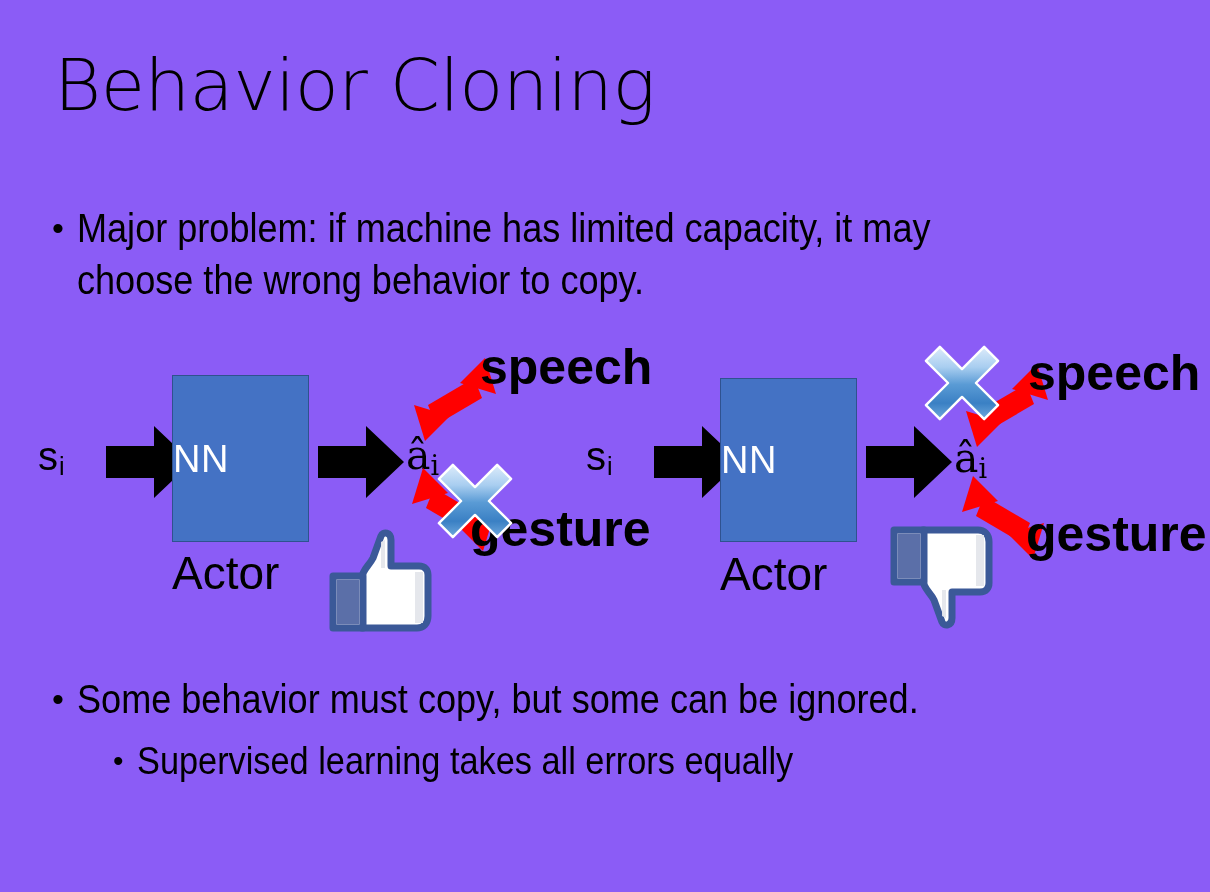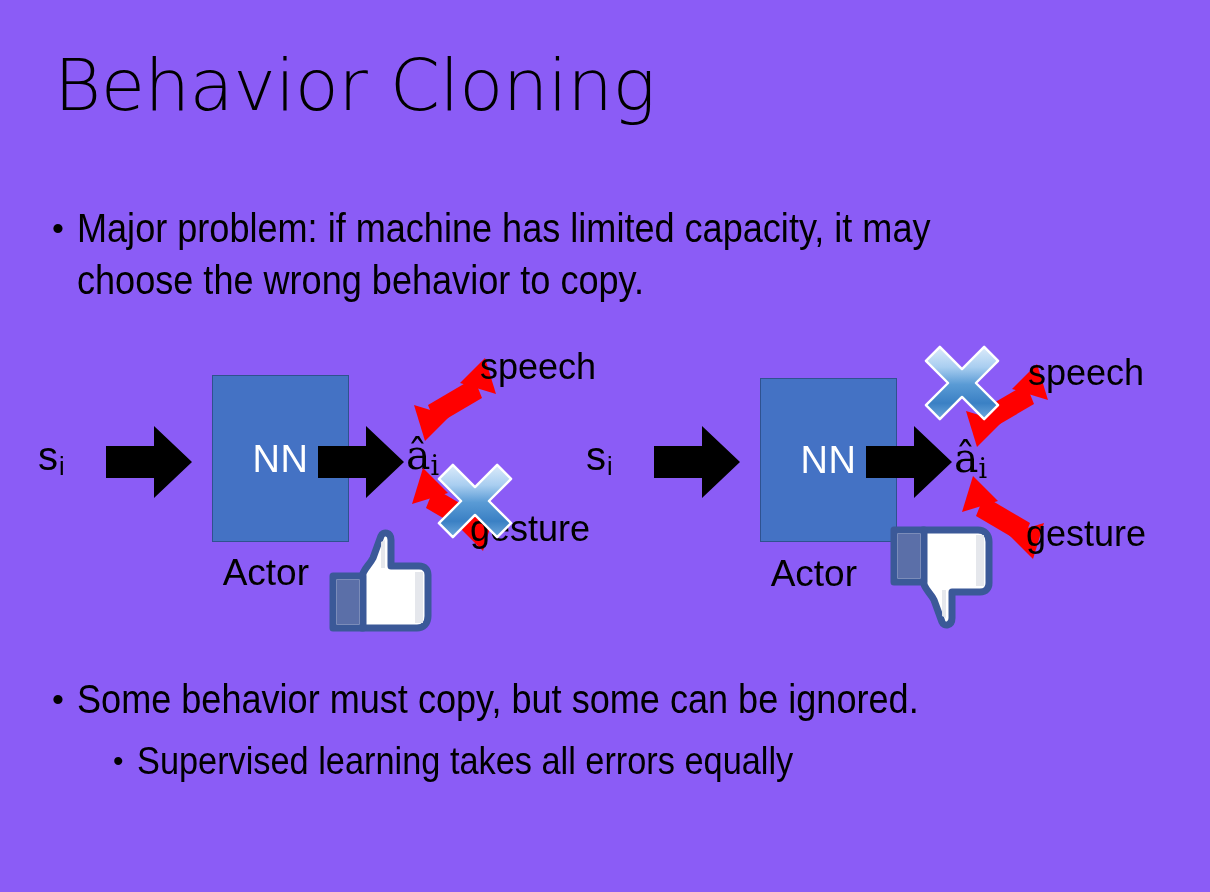--- a/index.html
+++ b/index.html
@@ -103,59 +103,59 @@
     margin-left: 1px;
   }
 
   .nn-box {
     position: absolute;
     background: #4472C4;
     border: 1.5px solid #2F528F;
     box-sizing: border-box;
     display: flex;
     align-items: center;
-    justify-content: center;
-    margin-left: 40px;
+    justify-content: flex-start;
   }
   .nn-label {
     color: #ffffff;
     font-family: "Liberation Sans", sans-serif;
     font-size: 38px;
     line-height: 38px;
     letter-spacing: 0.5px;
   }
   .actor-label {
     position: absolute;
     font-family: "Liberation Sans", sans-serif;
-    font-size: 37px;
+    font-size: 46px;
     line-height: 36px;
     color: #000000;
-    text-align: right;
+    text-align: left;
   }
 
   .block-arrow { position: absolute; }
   .action-label {
     position: absolute;
     font-family: "DejaVu Serif", "Liberation Serif", serif;
     font-size: 41px;
     line-height: 41px;
     color: #000000;
   }
   .action-label .sub {
     font-size: 27px;
     vertical-align: -6px;
   }
 
   .mode-label {
     position: absolute;
     font-family: "Liberation Sans", sans-serif;
-    font-size: 36px;
+    font-size: 50px;
     line-height: 38px;
     color: #000000;
     white-space: nowrap;
+    font-weight: bold;
   }
 
   .red-arrow { position: absolute; }
   .blue-x { position: absolute; }
   .thumb { position: absolute; }
 </style>
 </head>
 <body>
 
 <div id="slide">

